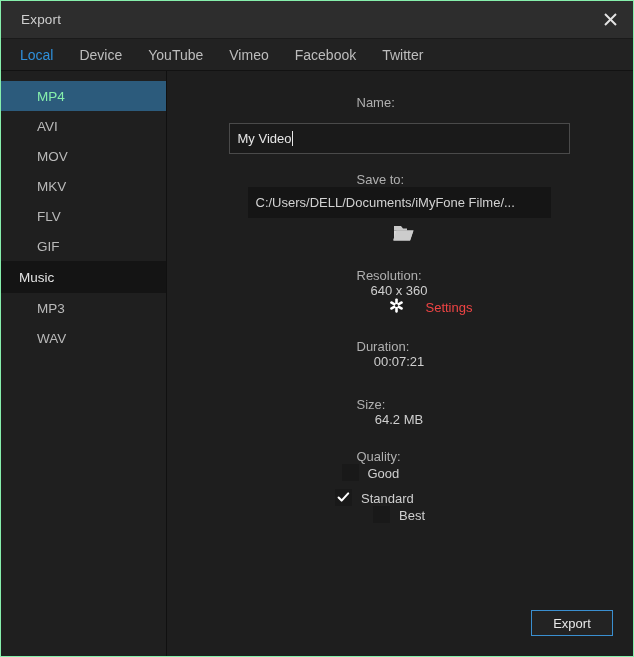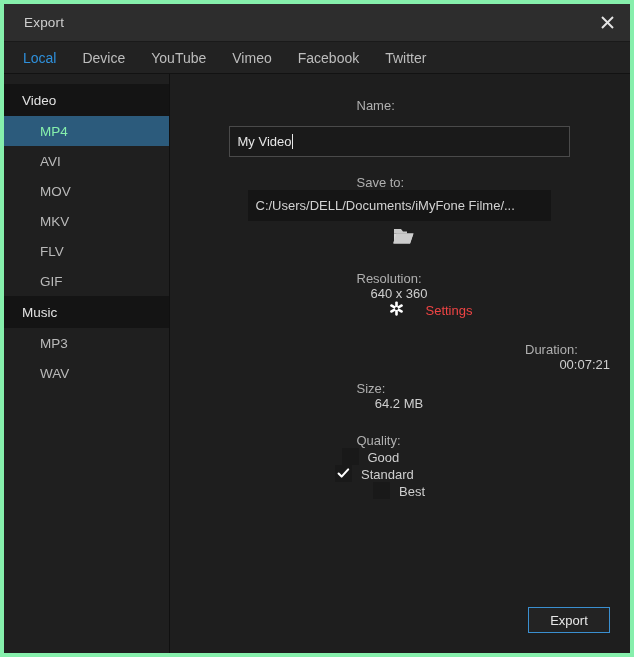--- a/index.html
+++ b/index.html
@@ -10,21 +10,21 @@
     background: #1c1c1c;
     font-family: "Liberation Sans", sans-serif;
     overflow: hidden;
   }
 
   #window {
     position: relative;
     width: 634px;
     height: 657px;
     background: #1e1e1e;
-    border: 4px solid #86efac;
+    border: 1px solid #86efac;
     display: flex;
     flex-direction: column;
   }
 
   
   #titlebar {
     height: 38px;
     min-height: 38px;
     background: #2d2d2d;
     display: flex;
@@ -250,23 +250,20 @@
     <span class="tab">YouTube</span>
     <span class="tab">Vimeo</span>
     <span class="tab">Facebook</span>
     <span class="tab">Twitter</span>
   </div>
 
   <div id="body">
 
     <div id="sidebar">
 
-      <div class="group-header">
-        <span>Video</span>
-      </div>
       <div class="format-item selected">
         <span>MP4</span>
       </div>
       <div class="format-item">
         <span>AVI</span>
       </div>
       <div class="format-item">
         <span>MOV</span>
       </div>
       <div class="format-item">
@@ -326,39 +323,39 @@
                 <rect x="6.6" y="0.4" width="2.8" height="15.2" rx="1.1" transform="rotate(60 8 8)"></rect>
                 <rect x="6.6" y="0.4" width="2.8" height="15.2" rx="1.1" transform="rotate(120 8 8)"></rect>
               </g>
               <circle cx="8" cy="8" r="1.7" fill="#1e1e1e"></circle>
             </svg>
           </span>
           <span id="settings-label">Settings</span>
         </div>
       </div>
 
-      <div class="form-row" style="margin-bottom:9px;align-items:flex-end;">
+      <div class="form-row" style="margin-bottom:28px;">
         <span class="row-label">Duration:</span>
         <span class="row-value">00:07:21</span>
       </div>
 
       <div class="form-row" style="margin-bottom:22px;">
         <span class="row-label">Size:</span>
         <span class="row-value">64.2 MB</span>
       </div>
 
       <div class="form-row">
         <span class="row-label">Quality:</span>
 
         <div class="quality-option" style="width:115px;">
           <span class="qbox"></span>
           <span class="qlabel">Good</span>
         </div>
 
-        <div class="quality-option" style="width:128px;">
+        <div class="quality-option" style="width:128px;margin-top:8px;">
           <span class="qbox">
             <svg width="13" height="13" viewBox="0 0 13 13" aria-hidden="true">
               <path d="M1.6 6.6 L4.6 9.6 L11.2 2.4" stroke="#ffffff" stroke-width="2.1" fill="none" stroke-linecap="round" stroke-linejoin="round"></path>
             </svg>
           </span>
           <span class="qlabel">Standard</span>
         </div>
 
         <div class="quality-option">
           <span class="qbox"></span>

